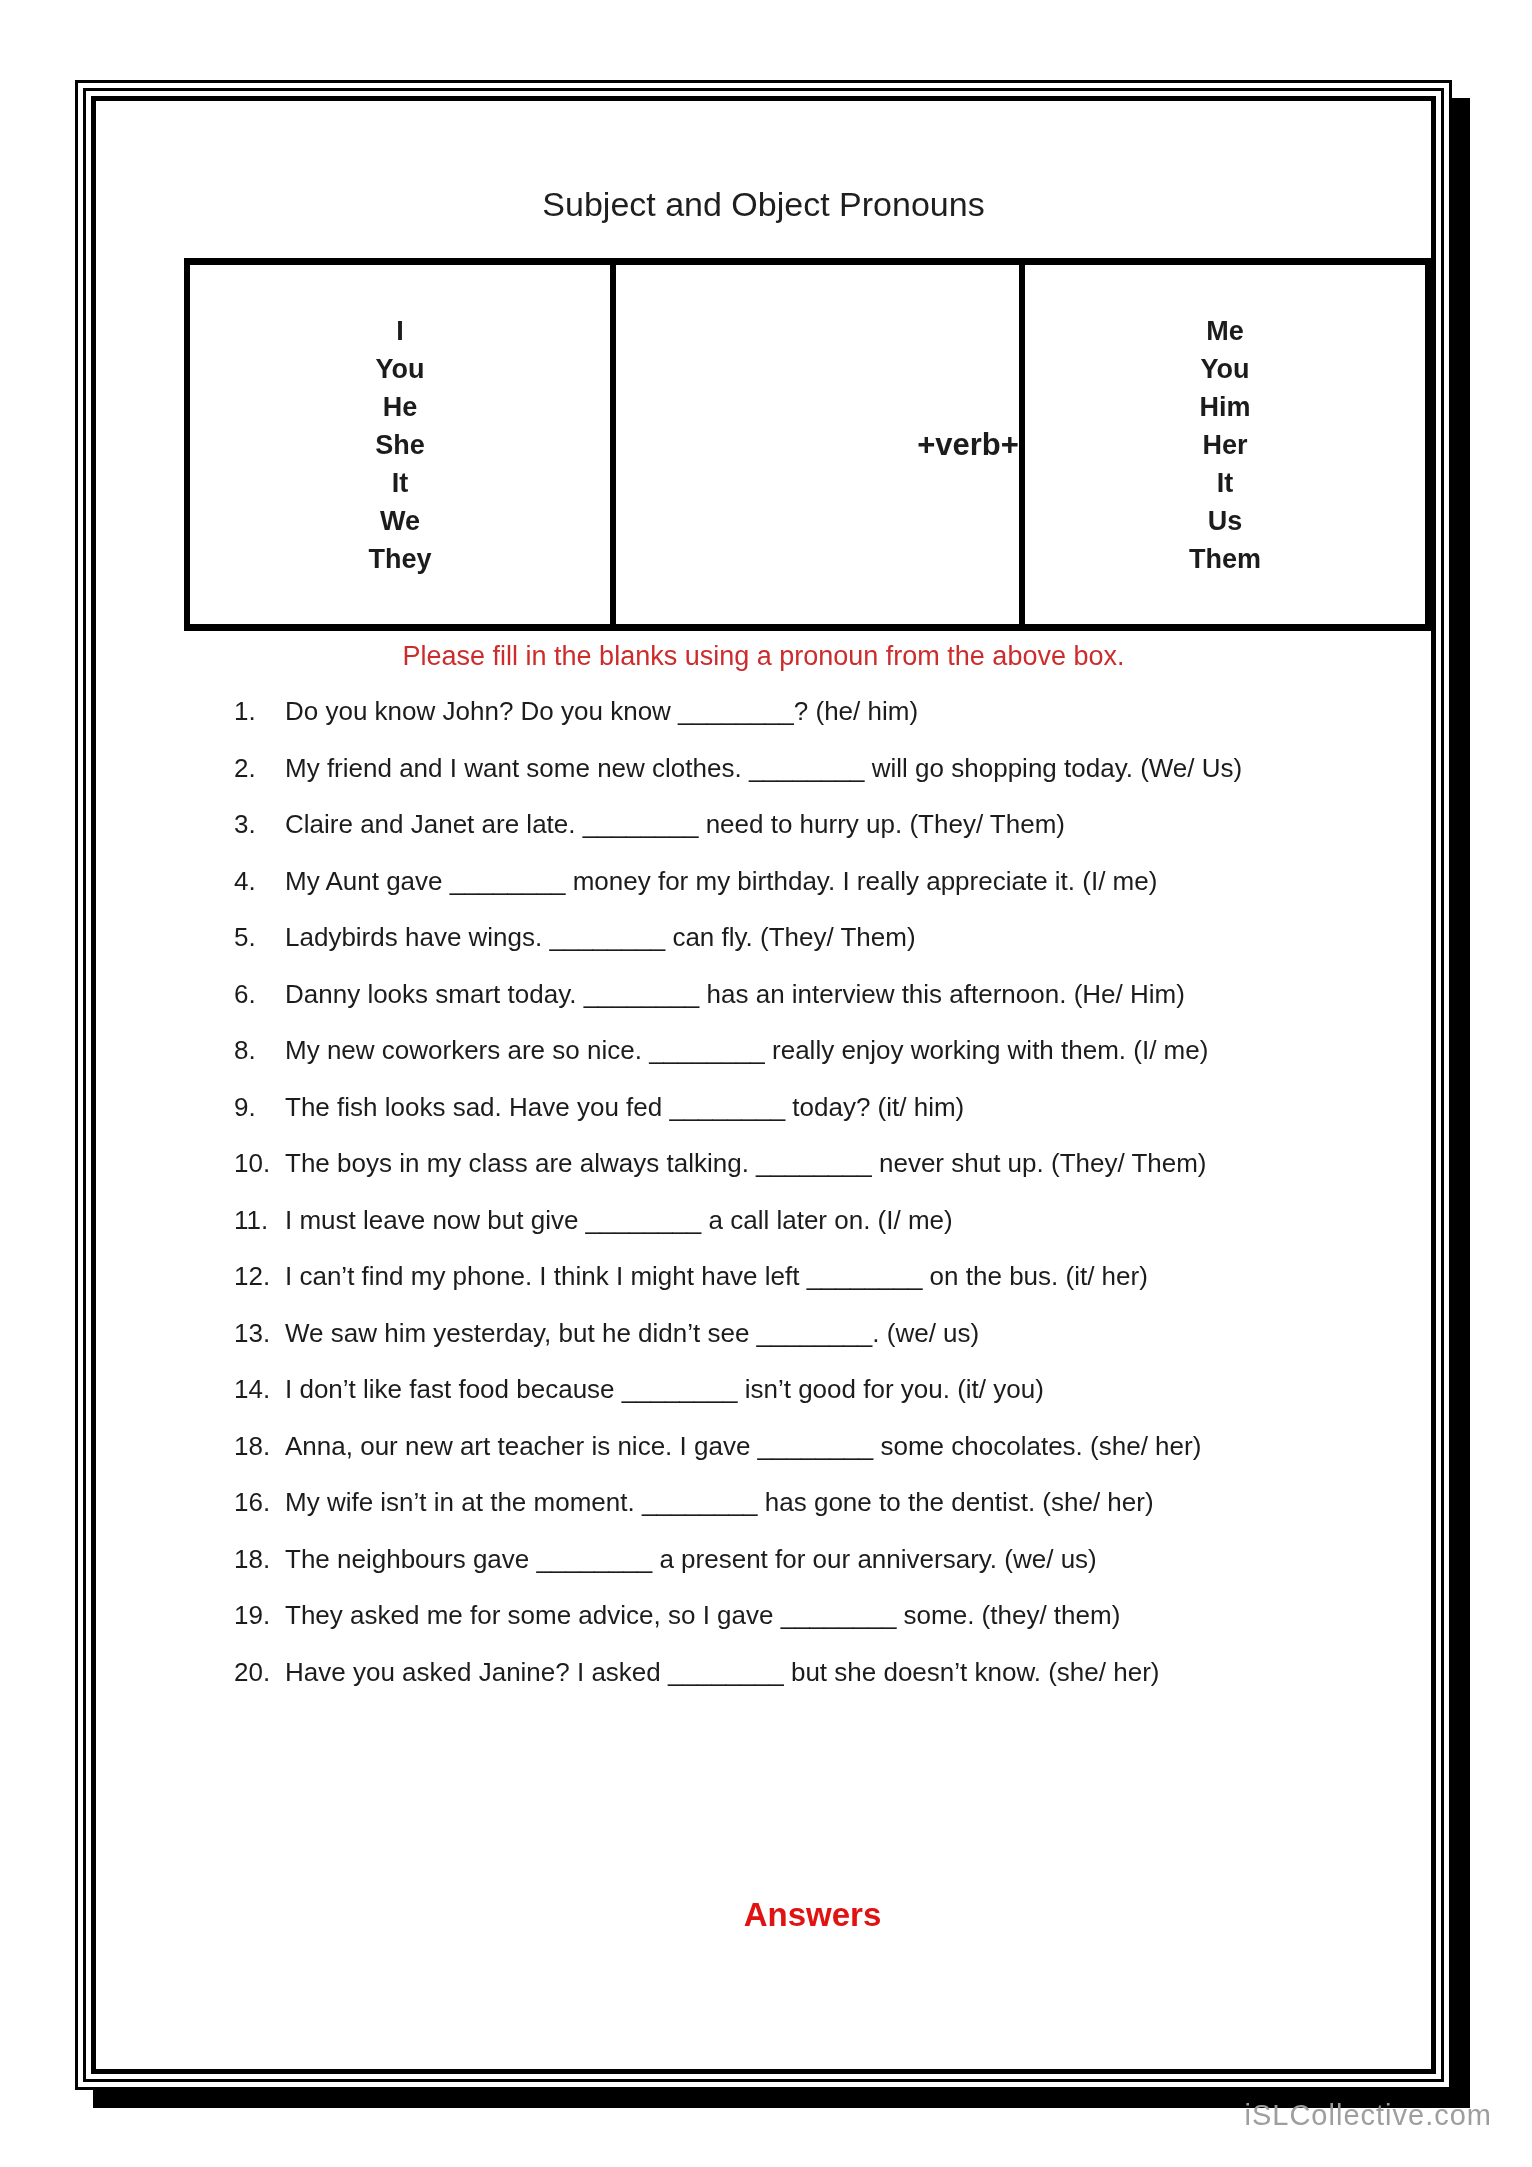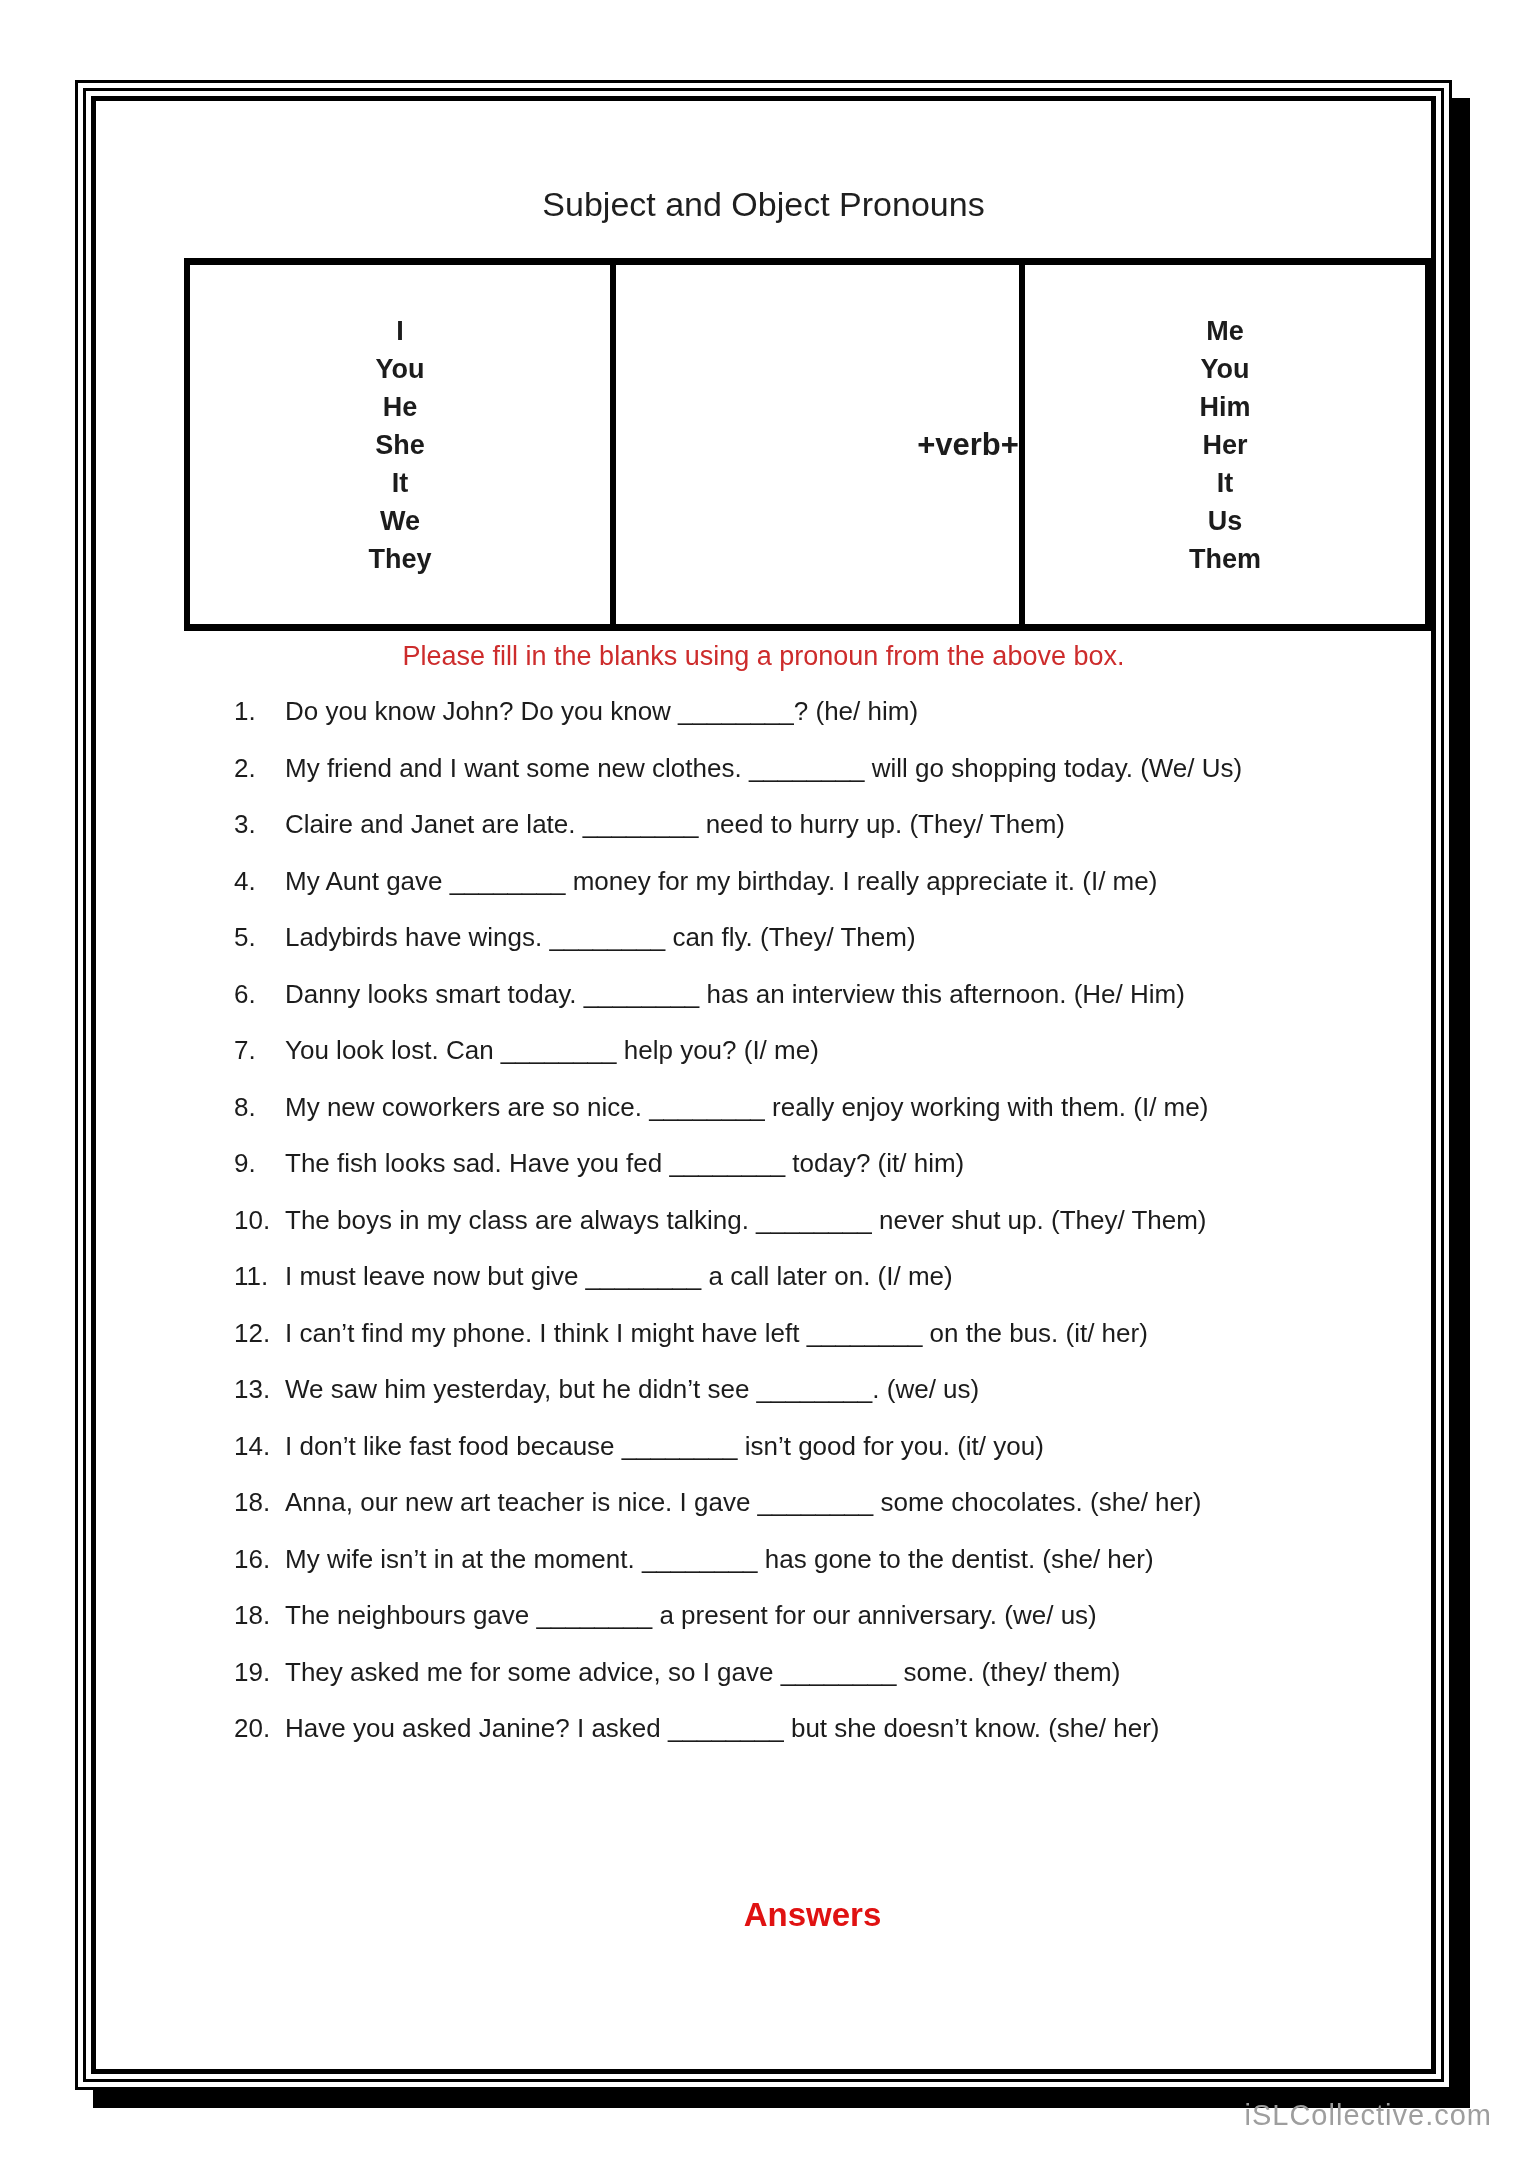--- a/index.html
+++ b/index.html
@@ -184,21 +184,20 @@
 
           <div class="instruction">Please fill in the blanks using a pronoun from the above box.</div>
 
           <div class="questions" id="question-list">
               <div class="qrow"><span class="qnum">1.</span><span class="qtext">Do you know John? Do you know ________? (he/ him)</span></div>
               <div class="qrow"><span class="qnum">2.</span><span class="qtext">My friend and I want some new clothes. ________ will go shopping today. (We/ Us)</span></div>
               <div class="qrow"><span class="qnum">3.</span><span class="qtext">Claire and Janet are late. ________ need to hurry up. (They/ Them)</span></div>
               <div class="qrow"><span class="qnum">4.</span><span class="qtext">My Aunt gave ________ money for my birthday. I really appreciate it. (I/ me)</span></div>
               <div class="qrow"><span class="qnum">5.</span><span class="qtext">Ladybirds have wings. ________ can fly. (They/ Them)</span></div>
               <div class="qrow"><span class="qnum">6.</span><span class="qtext">Danny looks smart today. ________ has an interview this afternoon. (He/ Him)</span></div>
-              <div class="qrow"><span class="qnum">7.</span><span class="qtext">You look lost. Can ________ help you? (I/ me)</span></div>
               <div class="qrow"><span class="qnum">8.</span><span class="qtext">My new coworkers are so nice. ________ really enjoy working with them. (I/ me)</span></div>
               <div class="qrow"><span class="qnum">9.</span><span class="qtext">The fish looks sad. Have you fed ________ today? (it/ him)</span></div>
               <div class="qrow"><span class="qnum">10.</span><span class="qtext">The boys in my class are always talking. ________ never shut up. (They/ Them)</span></div>
               <div class="qrow"><span class="qnum">11.</span><span class="qtext">I must leave now but give ________ a call later on. (I/ me)</span></div>
               <div class="qrow"><span class="qnum">12.</span><span class="qtext">I can’t find my phone. I think I might have left ________ on the bus. (it/ her)</span></div>
               <div class="qrow"><span class="qnum">13.</span><span class="qtext">We saw him yesterday, but he didn’t see ________. (we/ us)</span></div>
               <div class="qrow"><span class="qnum">14.</span><span class="qtext">I don’t like fast food because ________ isn’t good for you. (it/ you)</span></div>
               <div class="qrow"><span class="qnum">18.</span><span class="qtext">Anna, our new art teacher is nice. I gave ________ some chocolates. (she/ her)</span></div>
               <div class="qrow"><span class="qnum">16.</span><span class="qtext">My wife isn’t in at the moment. ________ has gone to the dentist. (she/ her)</span></div>
               <div class="qrow"><span class="qnum">18.</span><span class="qtext">The neighbours gave ________ a present for our anniversary. (we/ us)</span></div>

